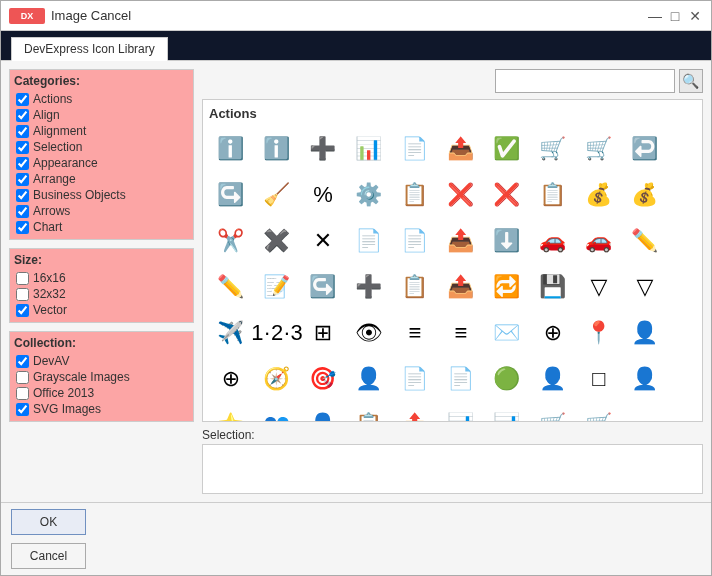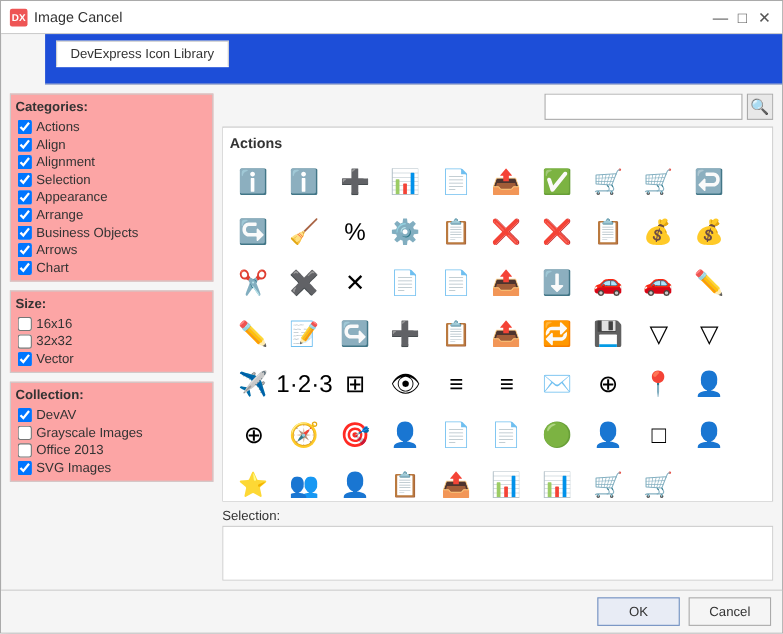--- a/index.html
+++ b/index.html
@@ -29,21 +29,21 @@
       align-items: center;
       justify-content: space-between;
       height: 30px;
     }
     .title-bar-left {
       display: flex;
       align-items: center;
       gap: 6px;
     }
     .dx-logo {
-      width: 16px;
+      width: 36px;
       height: 16px;
       background: #e55;
       border-radius: 2px;
       display: flex;
       align-items: center;
       justify-content: center;
       color: white;
       font-size: 9px;
       font-weight: bold;
     }
@@ -61,24 +61,23 @@
       border: none;
       background: transparent;
       cursor: pointer;
       font-size: 14px;
       color: #555;
       display: flex;
       align-items: center;
       justify-content: center;
     }
     .tab-bar {
-      background: #1d4ed8;
+      background: #0f172a;
       border-bottom: 1px solid #ccc;
-      padding: 5px 10px 16px;
-      margin-left: 40px;
+      padding: 5px 10px 0;
     }
     .tab {
       display: inline-block;
       padding: 4px 12px;
       background: #fff;
       border: 1px solid #ccc;
       border-bottom: 1px solid #fff;
       font-size: 12px;
       color: #333;
       cursor: pointer;
@@ -199,20 +198,21 @@
       background: #fff;
       width: 100%;
     }
     .bottom-bar {
       padding: 6px 10px;
       display: flex;
       justify-content: flex-end;
       gap: 8px;
       border-top: 1px solid #ccc;
       background: #f5f5f5;
+      flex-direction: column;
     }
     .btn {
       width: 75px;
       height: 26px;
       border: 1px solid #aaa;
       background: #f5f5f5;
       cursor: pointer;
       font-size: 12px;
       color: #333;
       display: flex;

